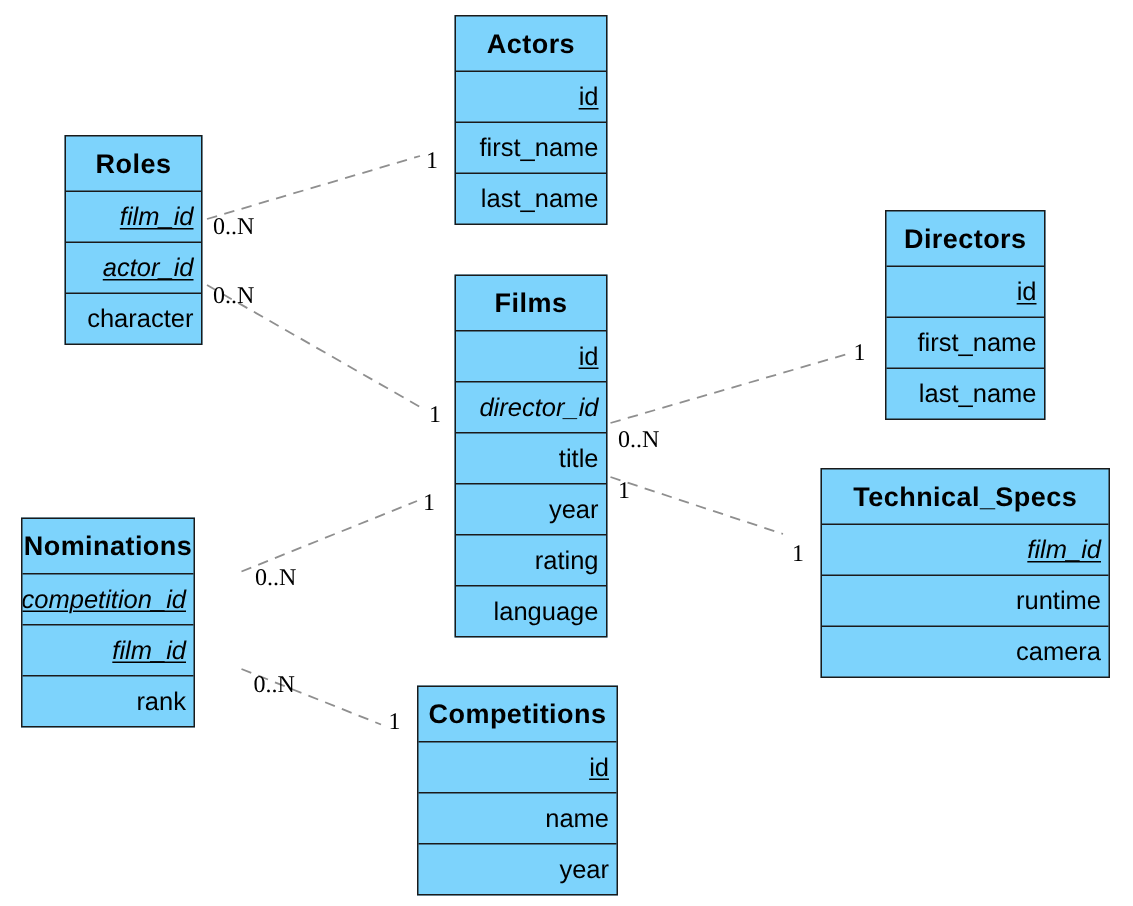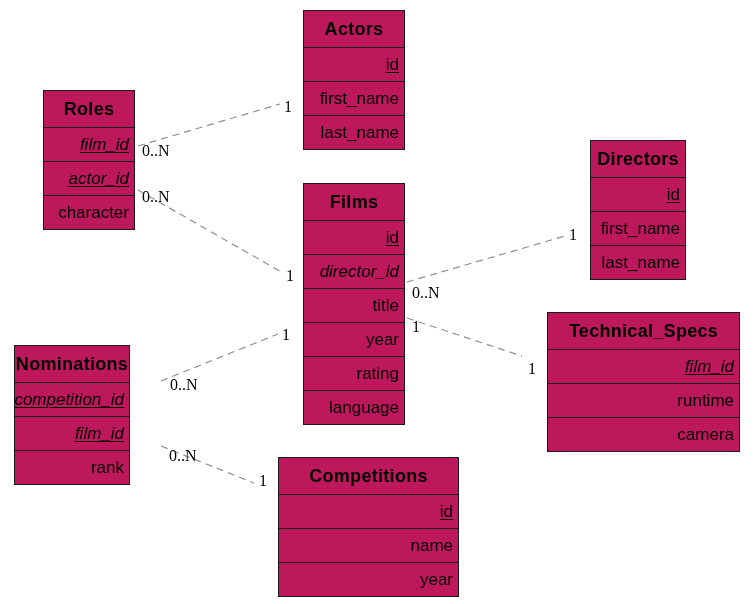--- a/index.html
+++ b/index.html
@@ -30,21 +30,21 @@
     fill: none;
   }
   .edges-layer text {
     font-family: "Liberation Serif", serif;
     font-size: 16px;
     fill: #000000;
   }
   .db-table {
     position: absolute;
     box-sizing: border-box;
-    background: #be185d;
+    background: #7dd3fc;
     border: 1.6px solid #1a1a1a;
   }
   .db-table .title {
     height: 36px;
     display: flex;
     align-items: center;
     justify-content: center;
     font-weight: bold;
     font-size: 18px;
     letter-spacing: 0.3px;
@@ -153,21 +153,21 @@
         <span class="field plain">year</span>
       </div>
     <div class="row">
         <span class="field plain">rating</span>
       </div>
     <div class="row">
         <span class="field plain">language</span>
       </div>
   </div>
 
-  <div class="db-table" style="left:590px; top:140px; width:96px;">
+  <div class="db-table" style="left:590px; top:140px; width:107px;">
     <div class="title">Directors</div>
     <div class="row">
         <span class="field pk">id</span>
       </div>
     <div class="row">
         <span class="field plain">first_name</span>
       </div>
     <div class="row">
         <span class="field plain">last_name</span>
       </div>
@@ -192,21 +192,21 @@
         <span class="field pkfk">film_id</span>
       </div>
     <div class="row">
         <span class="field plain">runtime</span>
       </div>
     <div class="row">
         <span class="field plain">camera</span>
       </div>
   </div>
 
-  <div class="db-table" style="left:278px; top:457px; width:181px;text-align:center;">
+  <div class="db-table" style="left:278px; top:457px; width:134px;text-align:center;">
     <div class="title">Competitions</div>
     <div class="row">
         <span class="field pk">id</span>
       </div>
     <div class="row">
         <span class="field plain">name</span>
       </div>
     <div class="row">
         <span class="field plain">year</span>
       </div>

